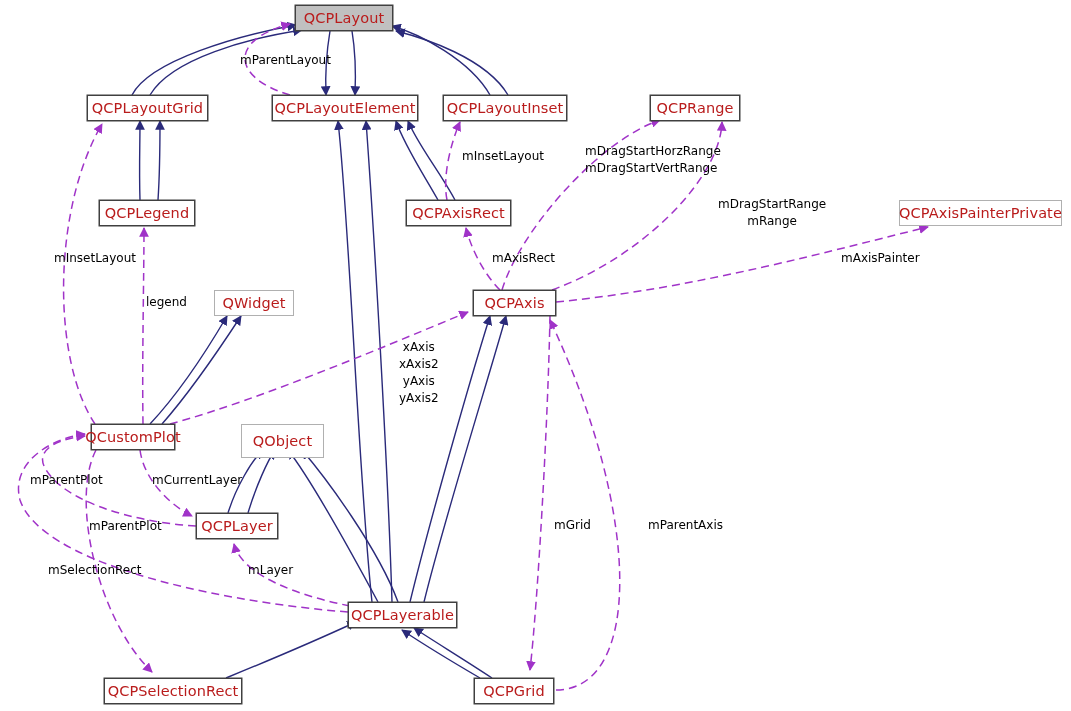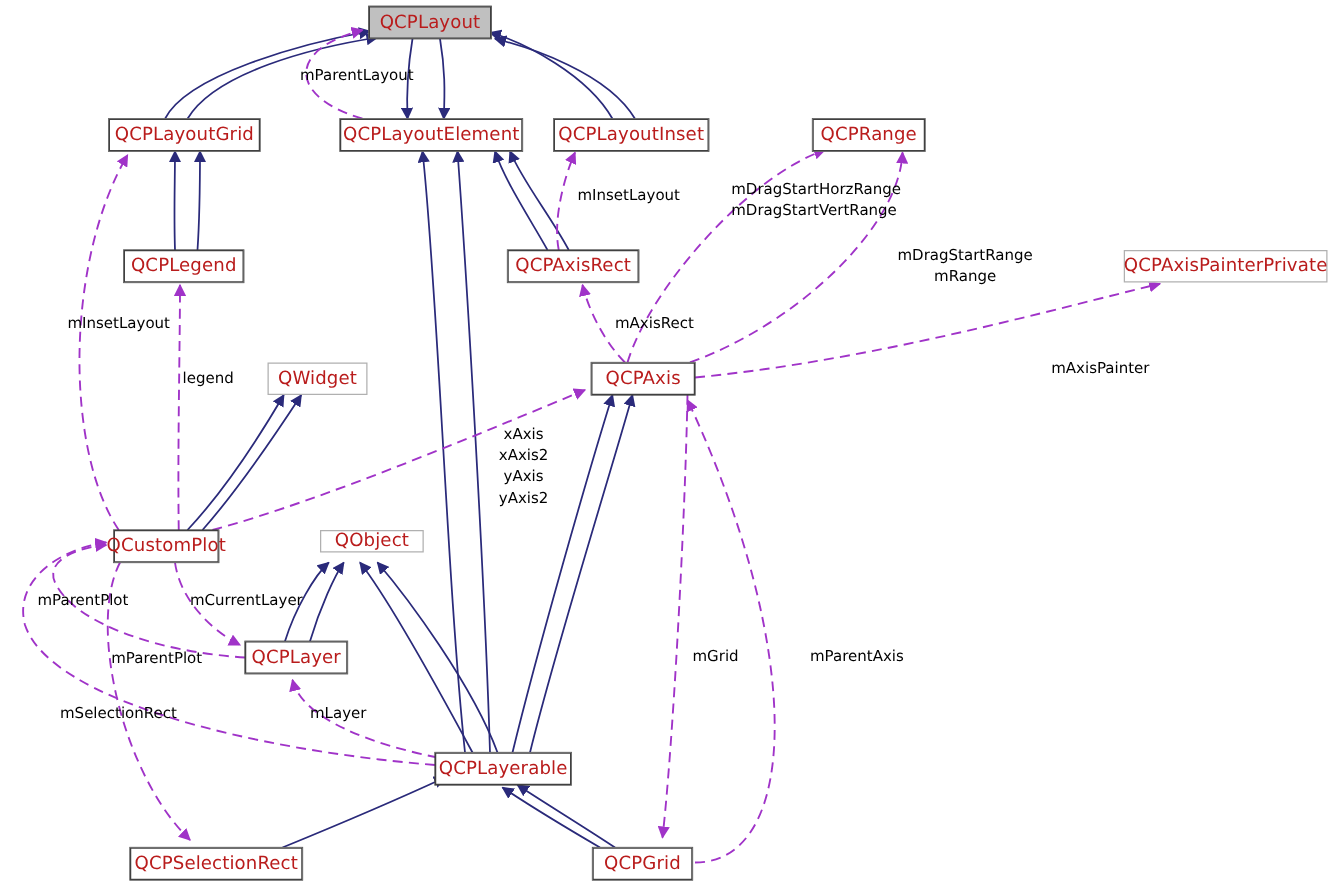--- a/index.html
+++ b/index.html
@@ -183,21 +183,21 @@
   </div>
 
   <div class="node internal" style="left:473px; top:290px; width:83px; height:26px;">
     <span>QCPAxis</span>
   </div>
 
   <div class="node internal" style="left:91px; top:424px; width:84px; height:26px;">
     <span>QCustomPlot</span>
   </div>
 
-  <div class="node external" style="left:256px; top:424px; width:83px; height:18px;">
+  <div class="node external" style="left:241px; top:424px; width:83px; height:34px;">
     <span>QObject</span>
   </div>
 
   <div class="node internal" style="left:196px; top:513px; width:82px; height:26px;">
     <span>QCPLayer</span>
   </div>
 
   <div class="node internal" style="left:348px; top:602px; width:109px; height:26px;">
     <span>QCPLayerable</span>
   </div>
@@ -213,21 +213,21 @@
   <div class="edge-label" style="left:240px; top:52px;">mParentLayout</div>
 
   <div class="edge-label" style="left:462px; top:148px;">mInsetLayout</div>
 
   <div class="edge-label" style="left:585px; top:143px;">mDragStartHorzRange
 mDragStartVertRange</div>
 
   <div class="edge-label center" style="left:718px; top:196px;">mDragStartRange
 mRange</div>
 
-  <div class="edge-label" style="left:841px; top:250px;margin-top:36px;">mAxisPainter</div>
+  <div class="edge-label" style="left:841px; top:250px;">mAxisPainter</div>
 
   <div class="edge-label" style="left:492px; top:250px;">mAxisRect</div>
 
   <div class="edge-label" style="left:54px; top:250px;">mInsetLayout</div>
 
   <div class="edge-label" style="left:146px; top:294px;">legend</div>
 
   <div class="edge-label center" style="left:399px; top:339px;">xAxis
 xAxis2
 yAxis

